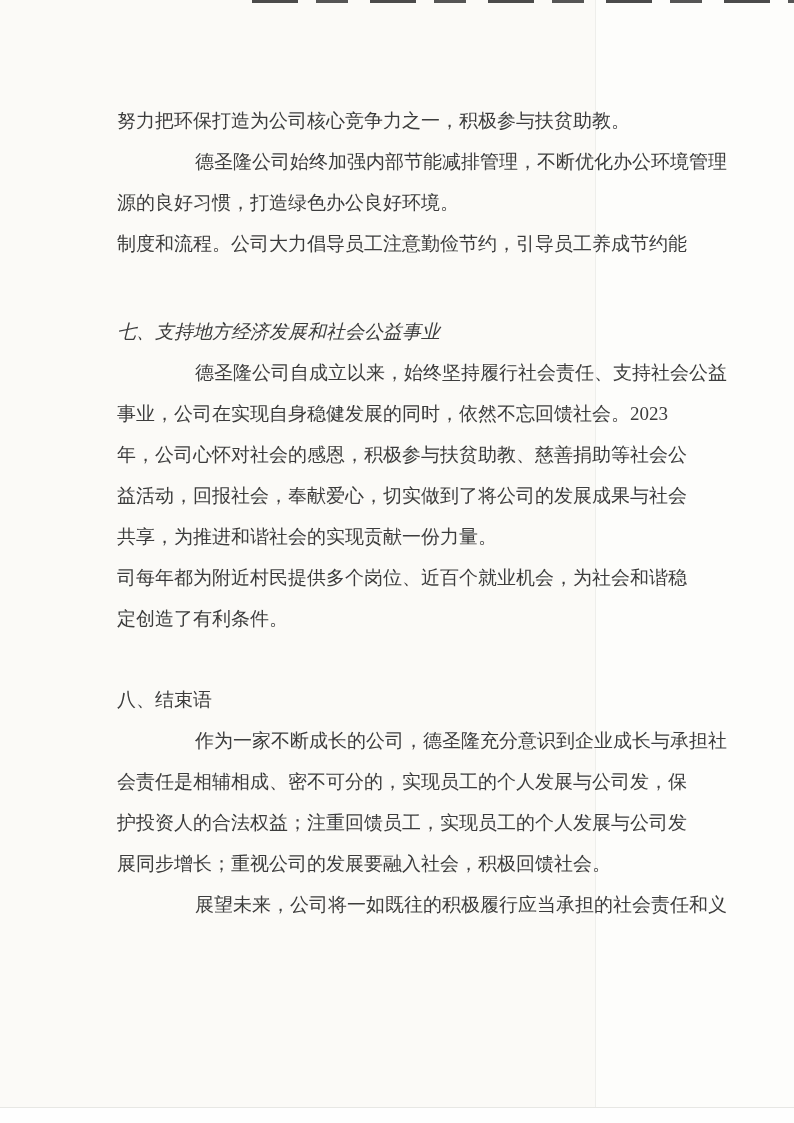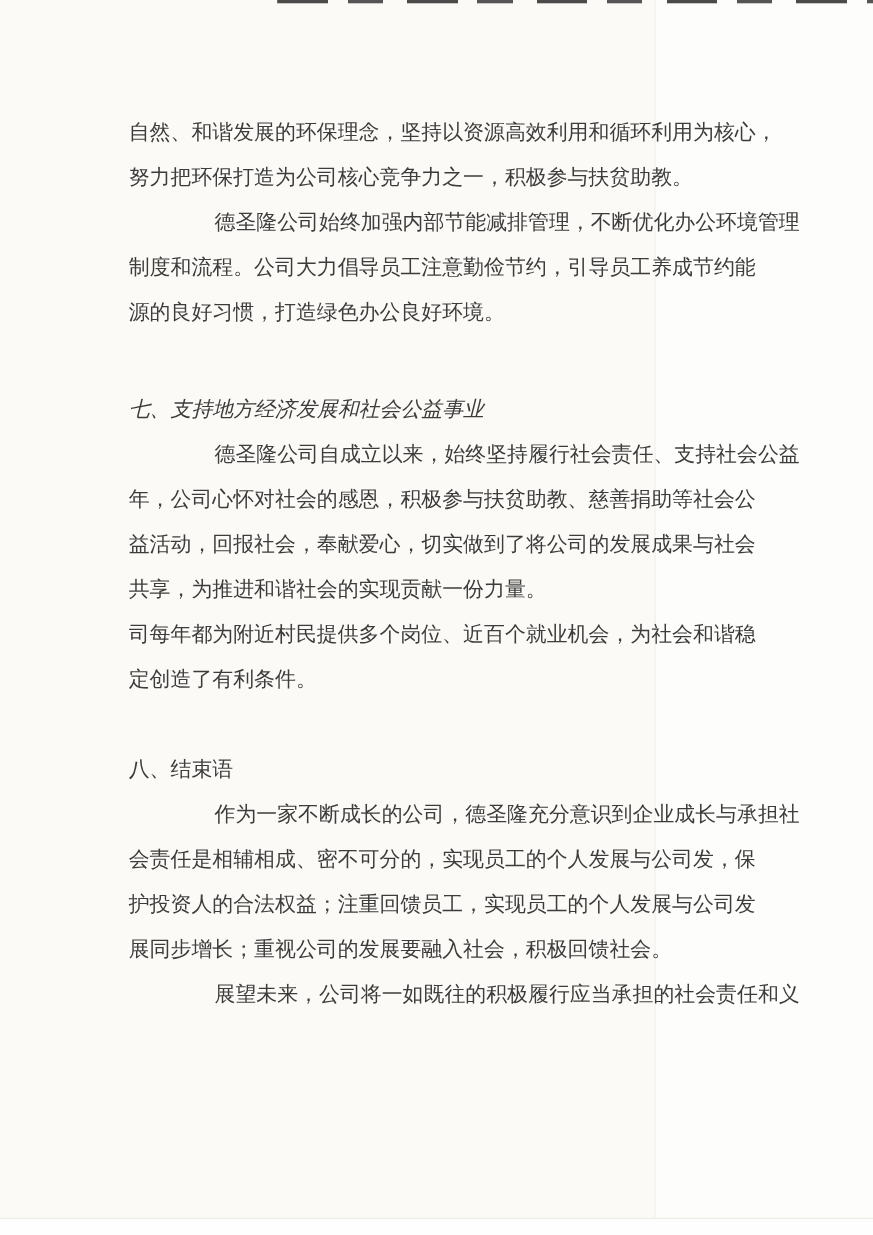--- a/index.html
+++ b/index.html
@@ -83,27 +83,27 @@
 </head>
 <body>
 
 <div class="page">
 
   <div class="scan-right-lighter"></div>
   <div class="scan-top-edge"></div>
   <div class="scan-bottom-edge"></div>
 
   <div class="content">
-    <div class="line">自然、和谐发展的环保理念，坚持以资源高效利用和循环利用为核心，</div>
     <div class="line">努力把环保打造为公司核心竞争力之一，积极参与扶贫助教。</div>
     <div class="line indent">德圣隆公司始终加强内部节能减排管理，不断优化办公环境管理</div>
+    <div class="line">源的良好习惯，打造绿色办公良好环境。</div>
     <div class="line">制度和流程。公司大力倡导员工注意勤俭节约，引导员工养成节约能</div>
-    <div class="line">源的良好习惯，打造绿色办公良好环境。</div>
     <div class="line gap-large">七、支持地方经济发展和社会公益事业</div>
     <div class="line indent">德圣隆公司自成立以来，始终坚持履行社会责任、支持社会公益</div>
+    <div class="line">事业，公司在实现自身稳健发展的同时，依然不忘回馈社会。2023</div>
     <div class="line">年，公司心怀对社会的感恩，积极参与扶贫助教、慈善捐助等社会公</div>
     <div class="line">益活动，回报社会，奉献爱心，切实做到了将公司的发展成果与社会</div>
     <div class="line">共享，为推进和谐社会的实现贡献一份力量。</div>
     <div class="line">司每年都为附近村民提供多个岗位、近百个就业机会，为社会和谐稳</div>
     <div class="line">定创造了有利条件。</div>
     <div class="line gap-medium">八、结束语</div>
     <div class="line indent">作为一家不断成长的公司，德圣隆充分意识到企业成长与承担社</div>
     <div class="line">会责任是相辅相成、密不可分的，实现员工的个人发展与公司发，保</div>
     <div class="line">护投资人的合法权益；注重回馈员工，实现员工的个人发展与公司发</div>
     <div class="line">展同步增长；重视公司的发展要融入社会，积极回馈社会。</div>

